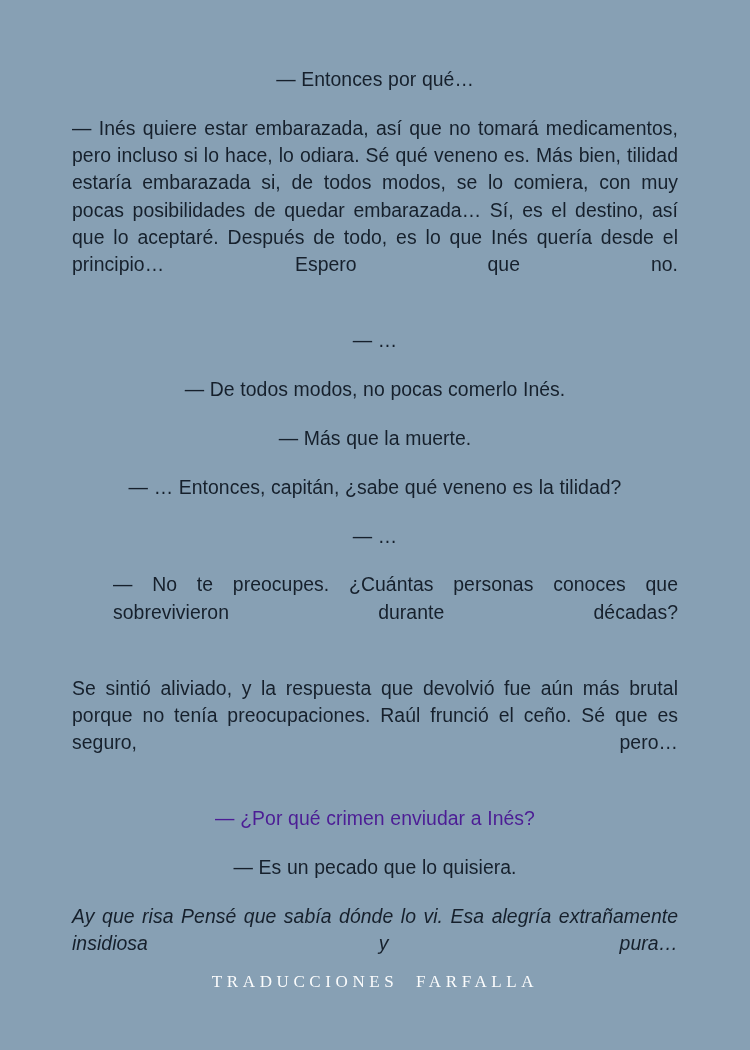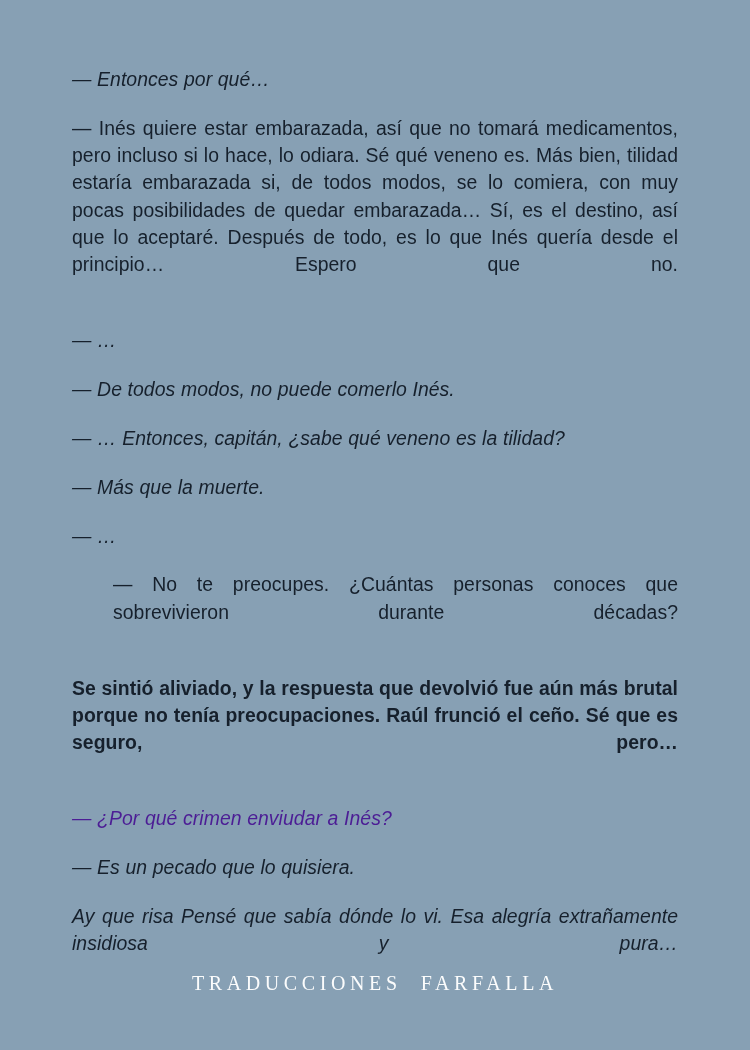--- a/index.html
+++ b/index.html
@@ -42,61 +42,60 @@
   
   .para.justify-all {
     text-align: justify;
   }
   .para.justify-all::after {
     content: "";
     display: inline-block;
     width: 100%;
   }
   .para.single {
-    text-align: left;
-    font-style: italic;
+    text-align: center;
   }
   .watermark {
     position: absolute;
     left: 0;
     right: 0;
     top: 972px;
     text-align: center;
     font-family: "Liberation Serif", serif;
-    font-size: 20px;
+    font-size: 17px;
     letter-spacing: 4.6px;
     color: #ffffff;
     white-space: pre;
     opacity: 0.97;
   }
 </style>
 </head>
 <body style="background: rgb(135, 160, 180);">
 
 <div class="page">
 
   <div class="text-column">
 
     <p class="para single" style="color: rgb(22, 32, 44);">— Entonces por qué…</p>
 
     <p class="para justify-all" style="color: rgb(22, 32, 44);">— Inés quiere estar embarazada, así que no tomará medicamentos, pero incluso si lo hace, lo odiara. Sé qué veneno es. Más bien, tilidad estaría embarazada si, de todos modos, se lo comiera, con muy pocas posibilidades de quedar embarazada… Sí, es el destino, así que lo aceptaré. Después de todo, es lo que Inés quería desde el principio… Espero que no.</p>
 
     <p class="para single" style="color: rgb(22, 32, 44);">— …</p>
 
-    <p class="para single" style="color: rgb(22, 32, 44);">— De todos modos, no puede comerlo Inés.</p>
+    <p class="para single" style="color: rgb(22, 32, 44);">— De todos modos, no pocas comerlo Inés.</p>
+
+    <p class="para single" style="color: rgb(22, 32, 44);">— Más que la muerte.</p>
 
     <p class="para single" style="color: rgb(22, 32, 44);">— … Entonces, capitán, ¿sabe qué veneno es la tilidad?</p>
-
-    <p class="para single" style="color: rgb(22, 32, 44);">— Más que la muerte.</p>
 
     <p class="para single" style="color: rgb(22, 32, 44);">— …</p>
 
     <p class="para justify-all" style="color: rgb(22, 32, 44); margin-left: 41px;">— No te preocupes. ¿Cuántas personas conoces que sobrevivieron durante décadas?</p>
 
-    <p class="para justify-all" style="color: rgb(22, 32, 44); font-weight: bold;">Se sintió aliviado, y la respuesta que devolvió fue aún más brutal porque no tenía preocupaciones. Raúl frunció el ceño. Sé que es seguro, pero…</p>
+    <p class="para justify-all" style="color: rgb(22, 32, 44);">Se sintió aliviado, y la respuesta que devolvió fue aún más brutal porque no tenía preocupaciones. Raúl frunció el ceño. Sé que es seguro, pero…</p>
 
     <p class="para single" style="color: #4c1d95;">— ¿Por qué crimen enviudar a Inés?</p>
 
     <p class="para single" style="color: rgb(22, 32, 44);">— Es un pecado que lo quisiera.</p>
 
     <p class="para justify-all italic" style="color: rgb(22, 32, 44);">Ay que risa Pensé que sabía dónde lo vi. Esa alegría extrañamente insidiosa y pura…</p>
 
 
   </div>
 

